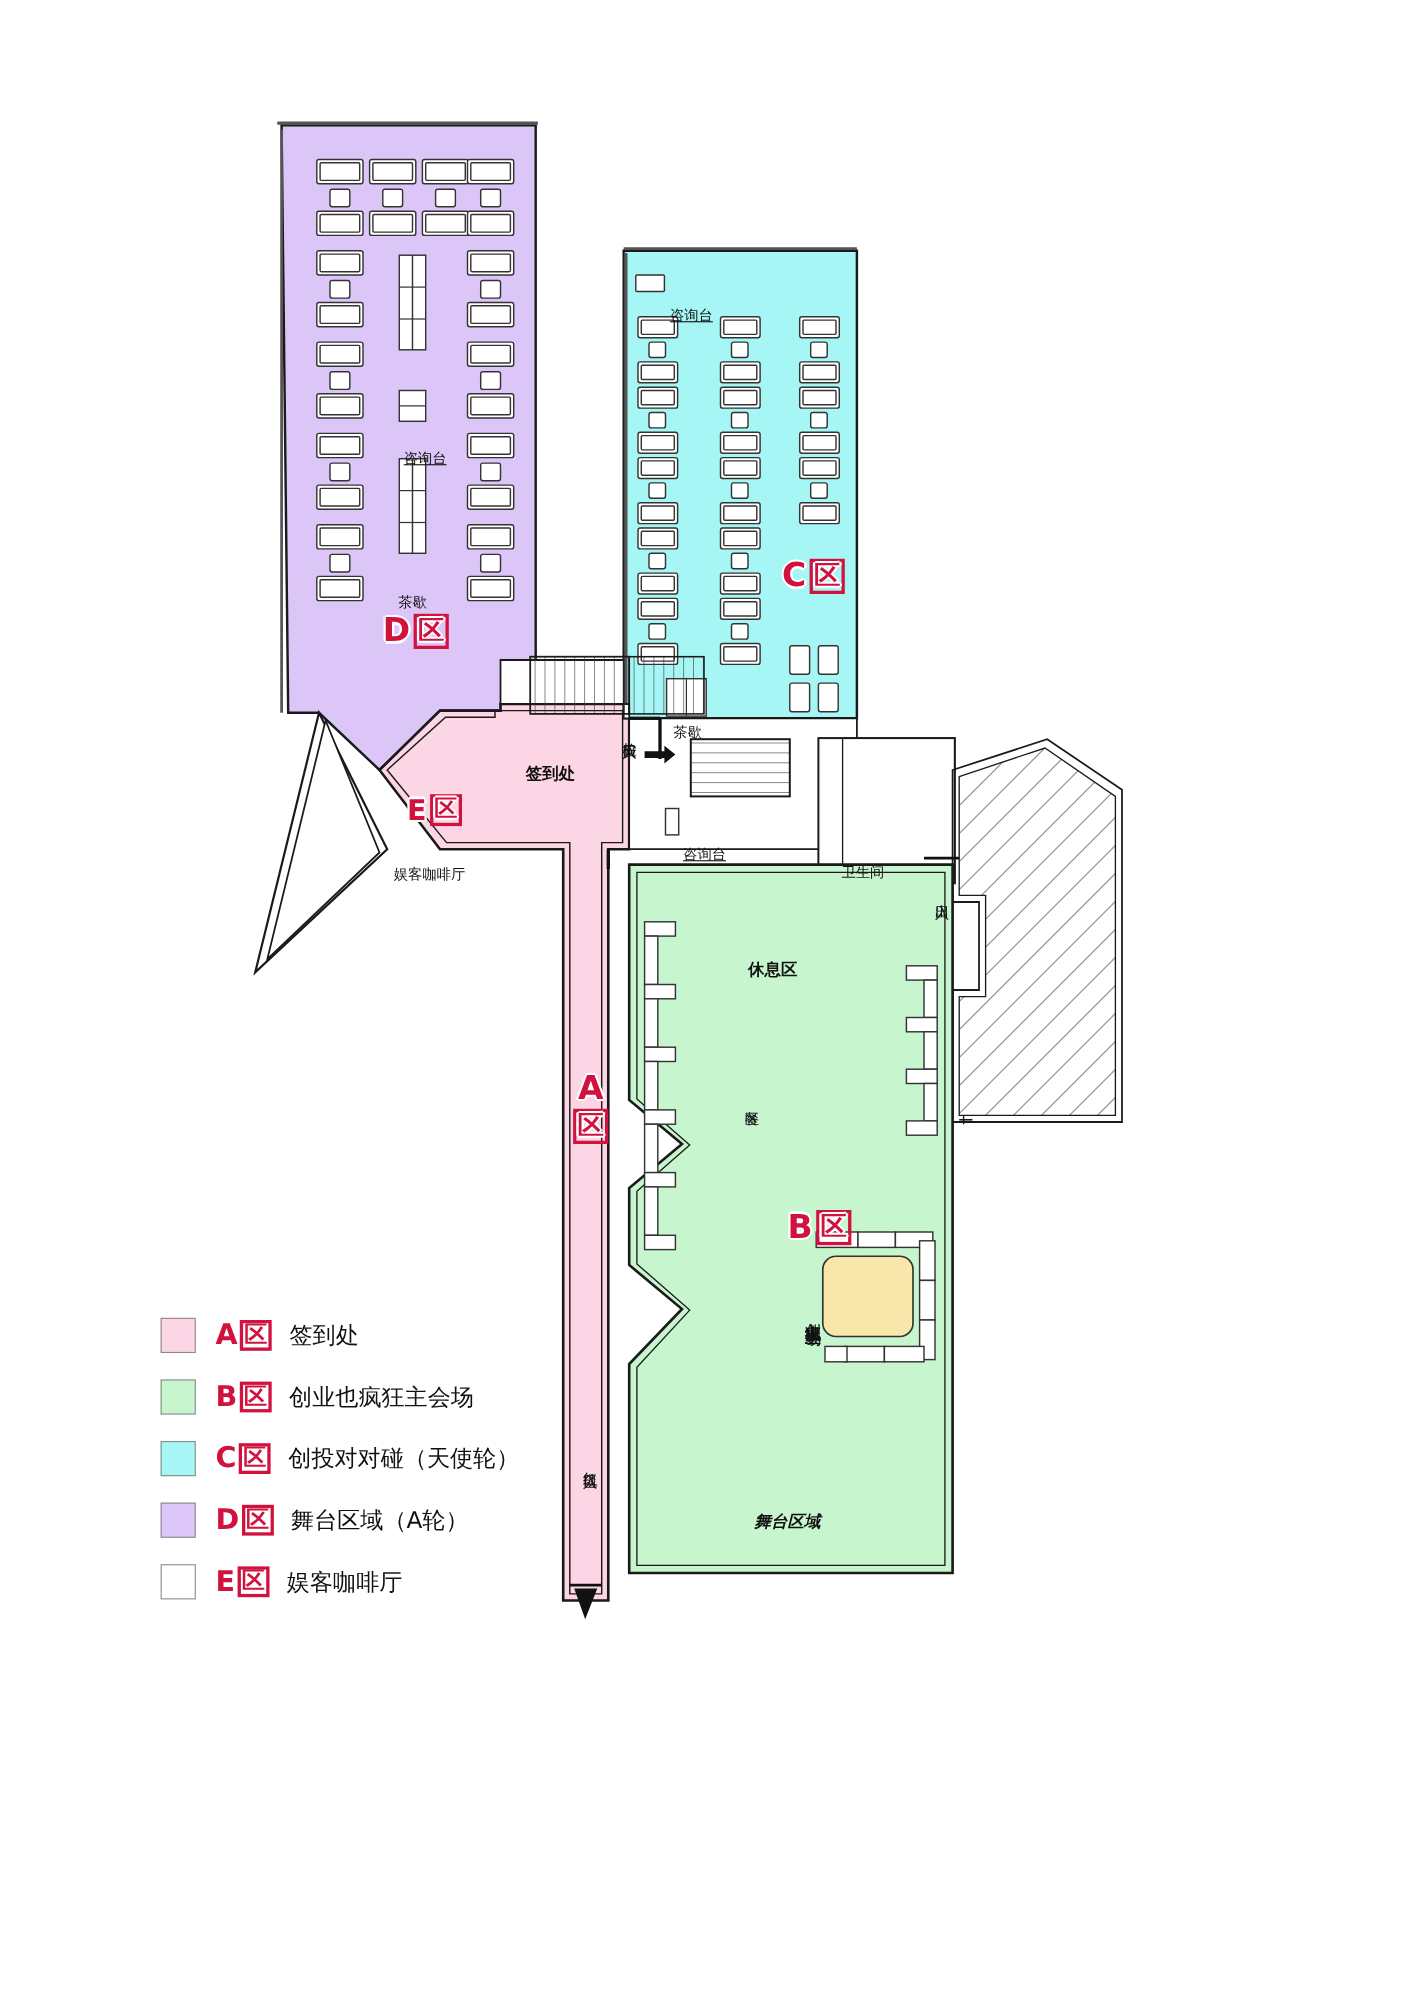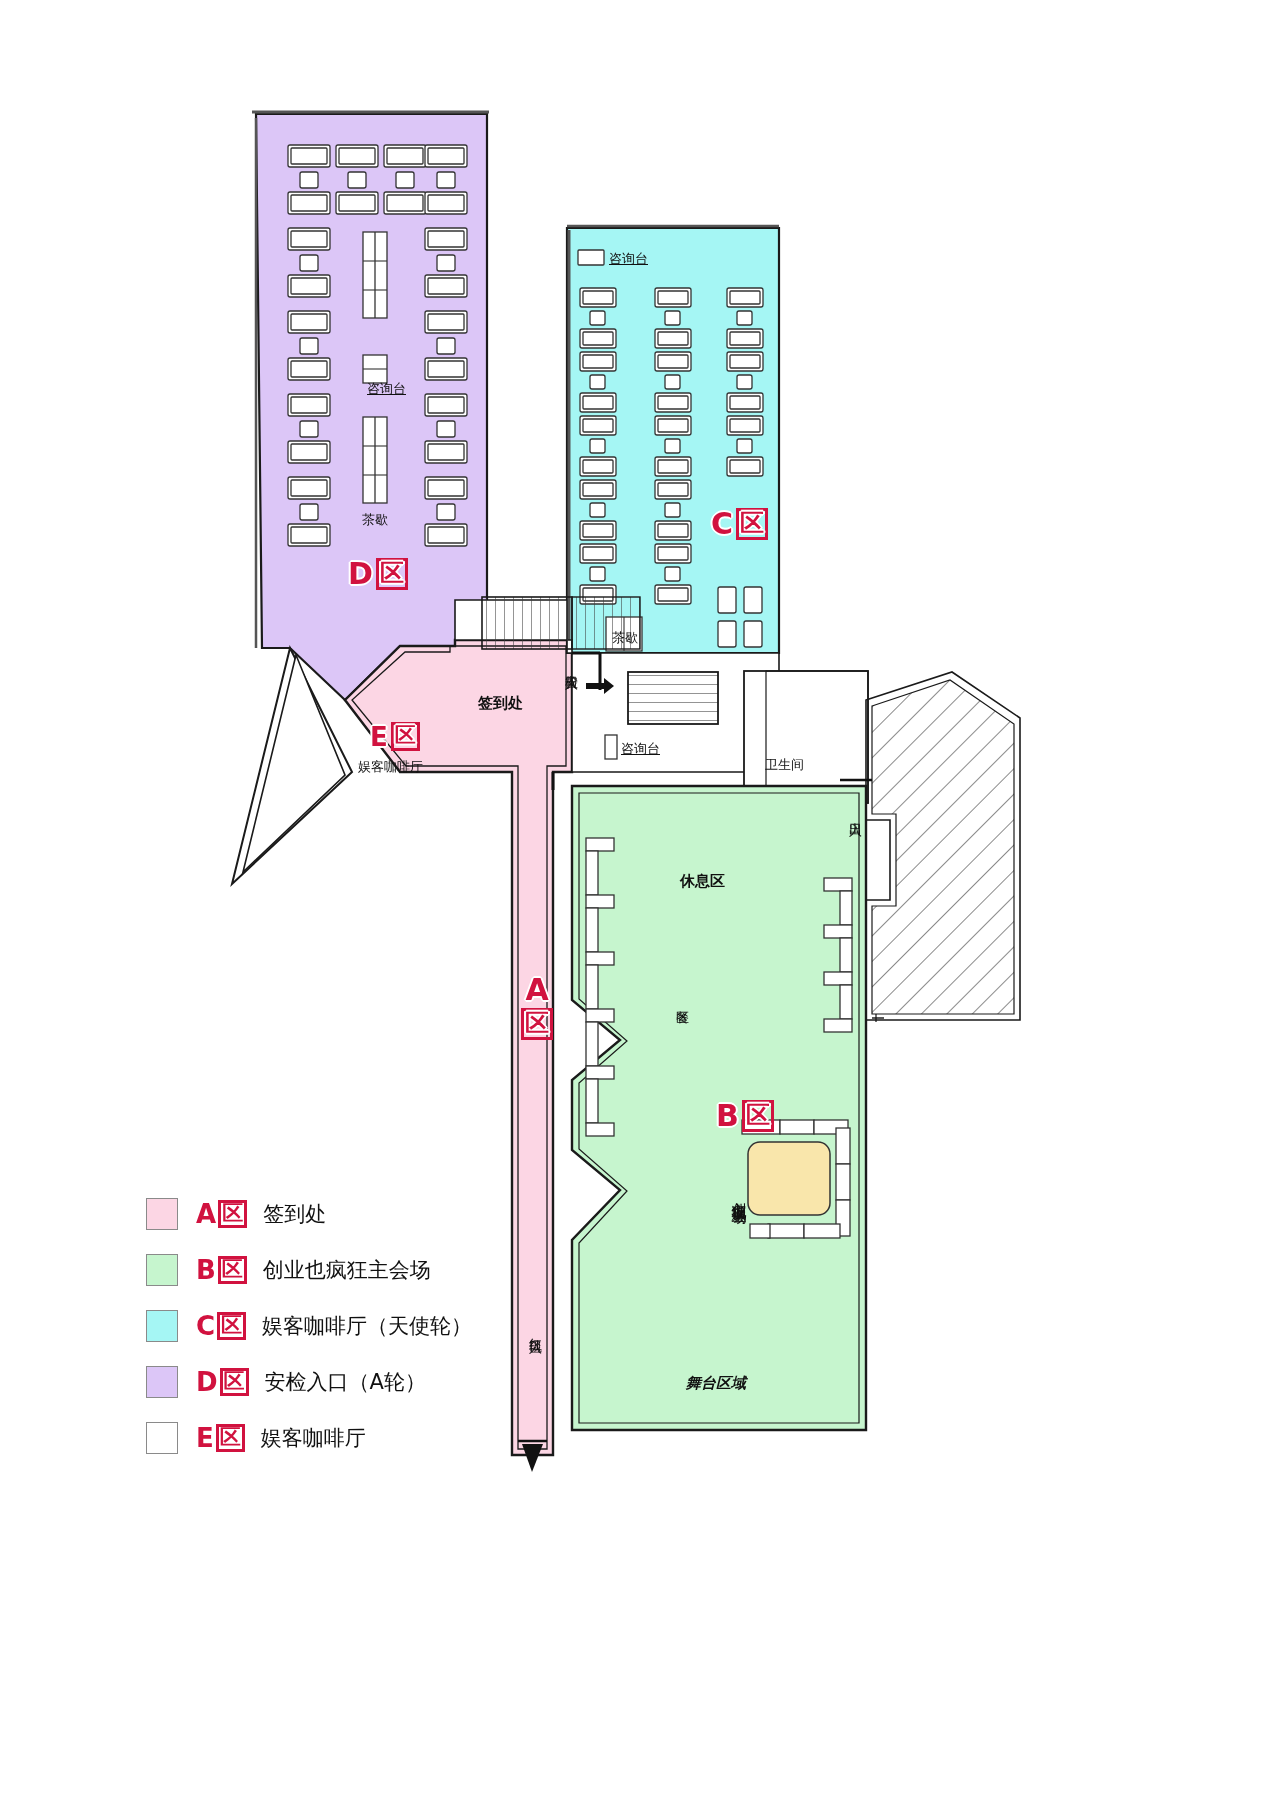--- a/index.html
+++ b/index.html
@@ -13,21 +13,21 @@
   .legend-row{display:flex;align-items:center;height:56px;}
   .sw{width:32px;height:32px;border:1px solid #8a8a8a;box-sizing:border-box;}
   .zone-tag{margin-left:18px;display:flex;align-items:center;color:#d1123f;
             font-weight:bold;font-size:26px;line-height:1;}
   .zone-tag .ltr{letter-spacing:0px;}
   .zone-tag .boxed{border:3px solid #d1123f;padding:0px 1px 1px 1px;margin-left:2px;
                    font-size:21px;line-height:21px;}
   .legend-label{margin-left:16px;font-size:21px;color:#111;white-space:nowrap;}
 
   
-  .lbl{position:absolute;color:#111;font-size:13px;white-space:nowrap;}
+  .lbl{position:absolute;color:#111;font-size:13px;white-space:nowrap;margin-top:28px;}
   .lbl.u{text-decoration:underline;}
   .lbl-v{position:absolute;color:#111;font-size:13px;writing-mode:vertical-rl;
          text-orientation:upright;white-space:nowrap;letter-spacing:1px;}
   .big-v{font-size:15px;}
   .area-name{position:absolute;color:#111;font-size:15px;font-weight:bold;white-space:nowrap;}
 
   
   .stamp{position:absolute;display:flex;align-items:center;color:#d1123f;
          font-weight:bold;font-size:30px;line-height:1;
          text-shadow:2px 0 #fff,-2px 0 #fff,0 2px #fff,0 -2px #fff,
@@ -411,30 +411,30 @@
       </span>
       <span class="legend-label">创业也疯狂主会场</span>
     </div>
 
     <div class="legend-row">
       <span class="sw" style="background:#a5f6f4;"></span>
       <span class="zone-tag">
         <span class="ltr">C</span>
         <span class="boxed">区</span>
       </span>
-      <span class="legend-label">娱客咖啡厅（天使轮）</span>
+      <span class="legend-label">创投对对碰（天使轮）</span>
     </div>
 
     <div class="legend-row">
       <span class="sw" style="background:#dcc6f7;"></span>
       <span class="zone-tag">
         <span class="ltr">D</span>
         <span class="boxed">区</span>
       </span>
-      <span class="legend-label">安检入口（A轮）</span>
+      <span class="legend-label">舞台区域（A轮）</span>
     </div>
 
     <div class="legend-row">
       <span class="sw" style="background:#ffffff;"></span>
       <span class="zone-tag">
         <span class="ltr">E</span>
         <span class="boxed">区</span>
       </span>
       <span class="legend-label">娱客咖啡厅</span>
     </div>

